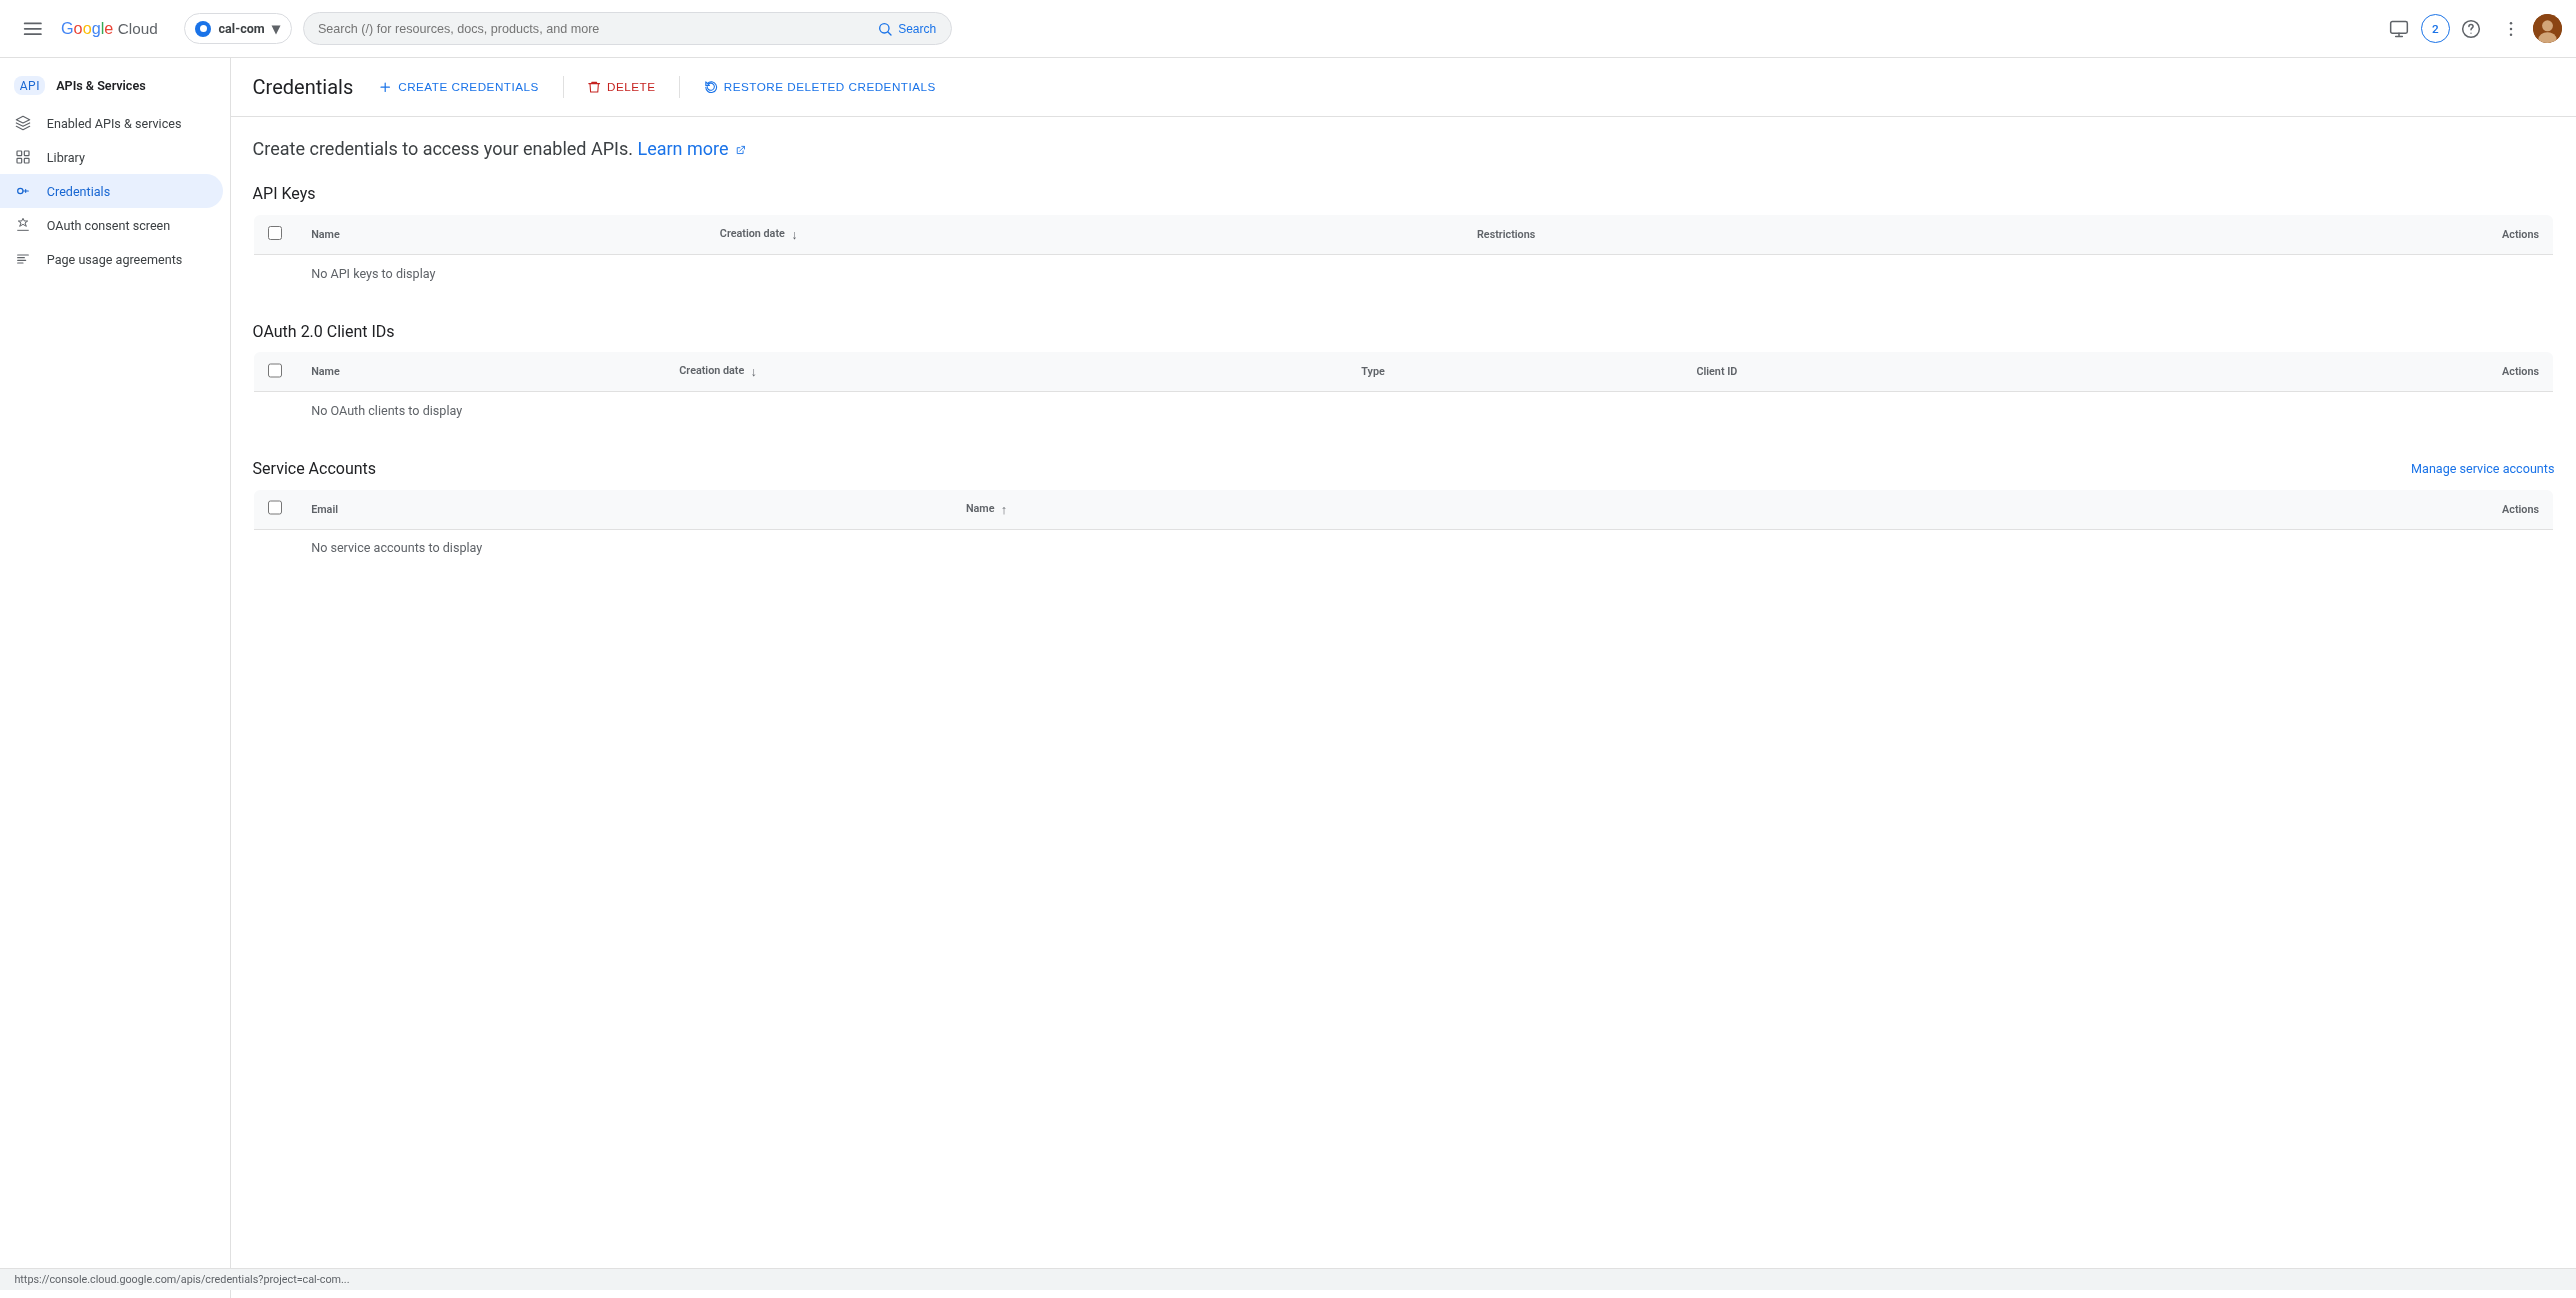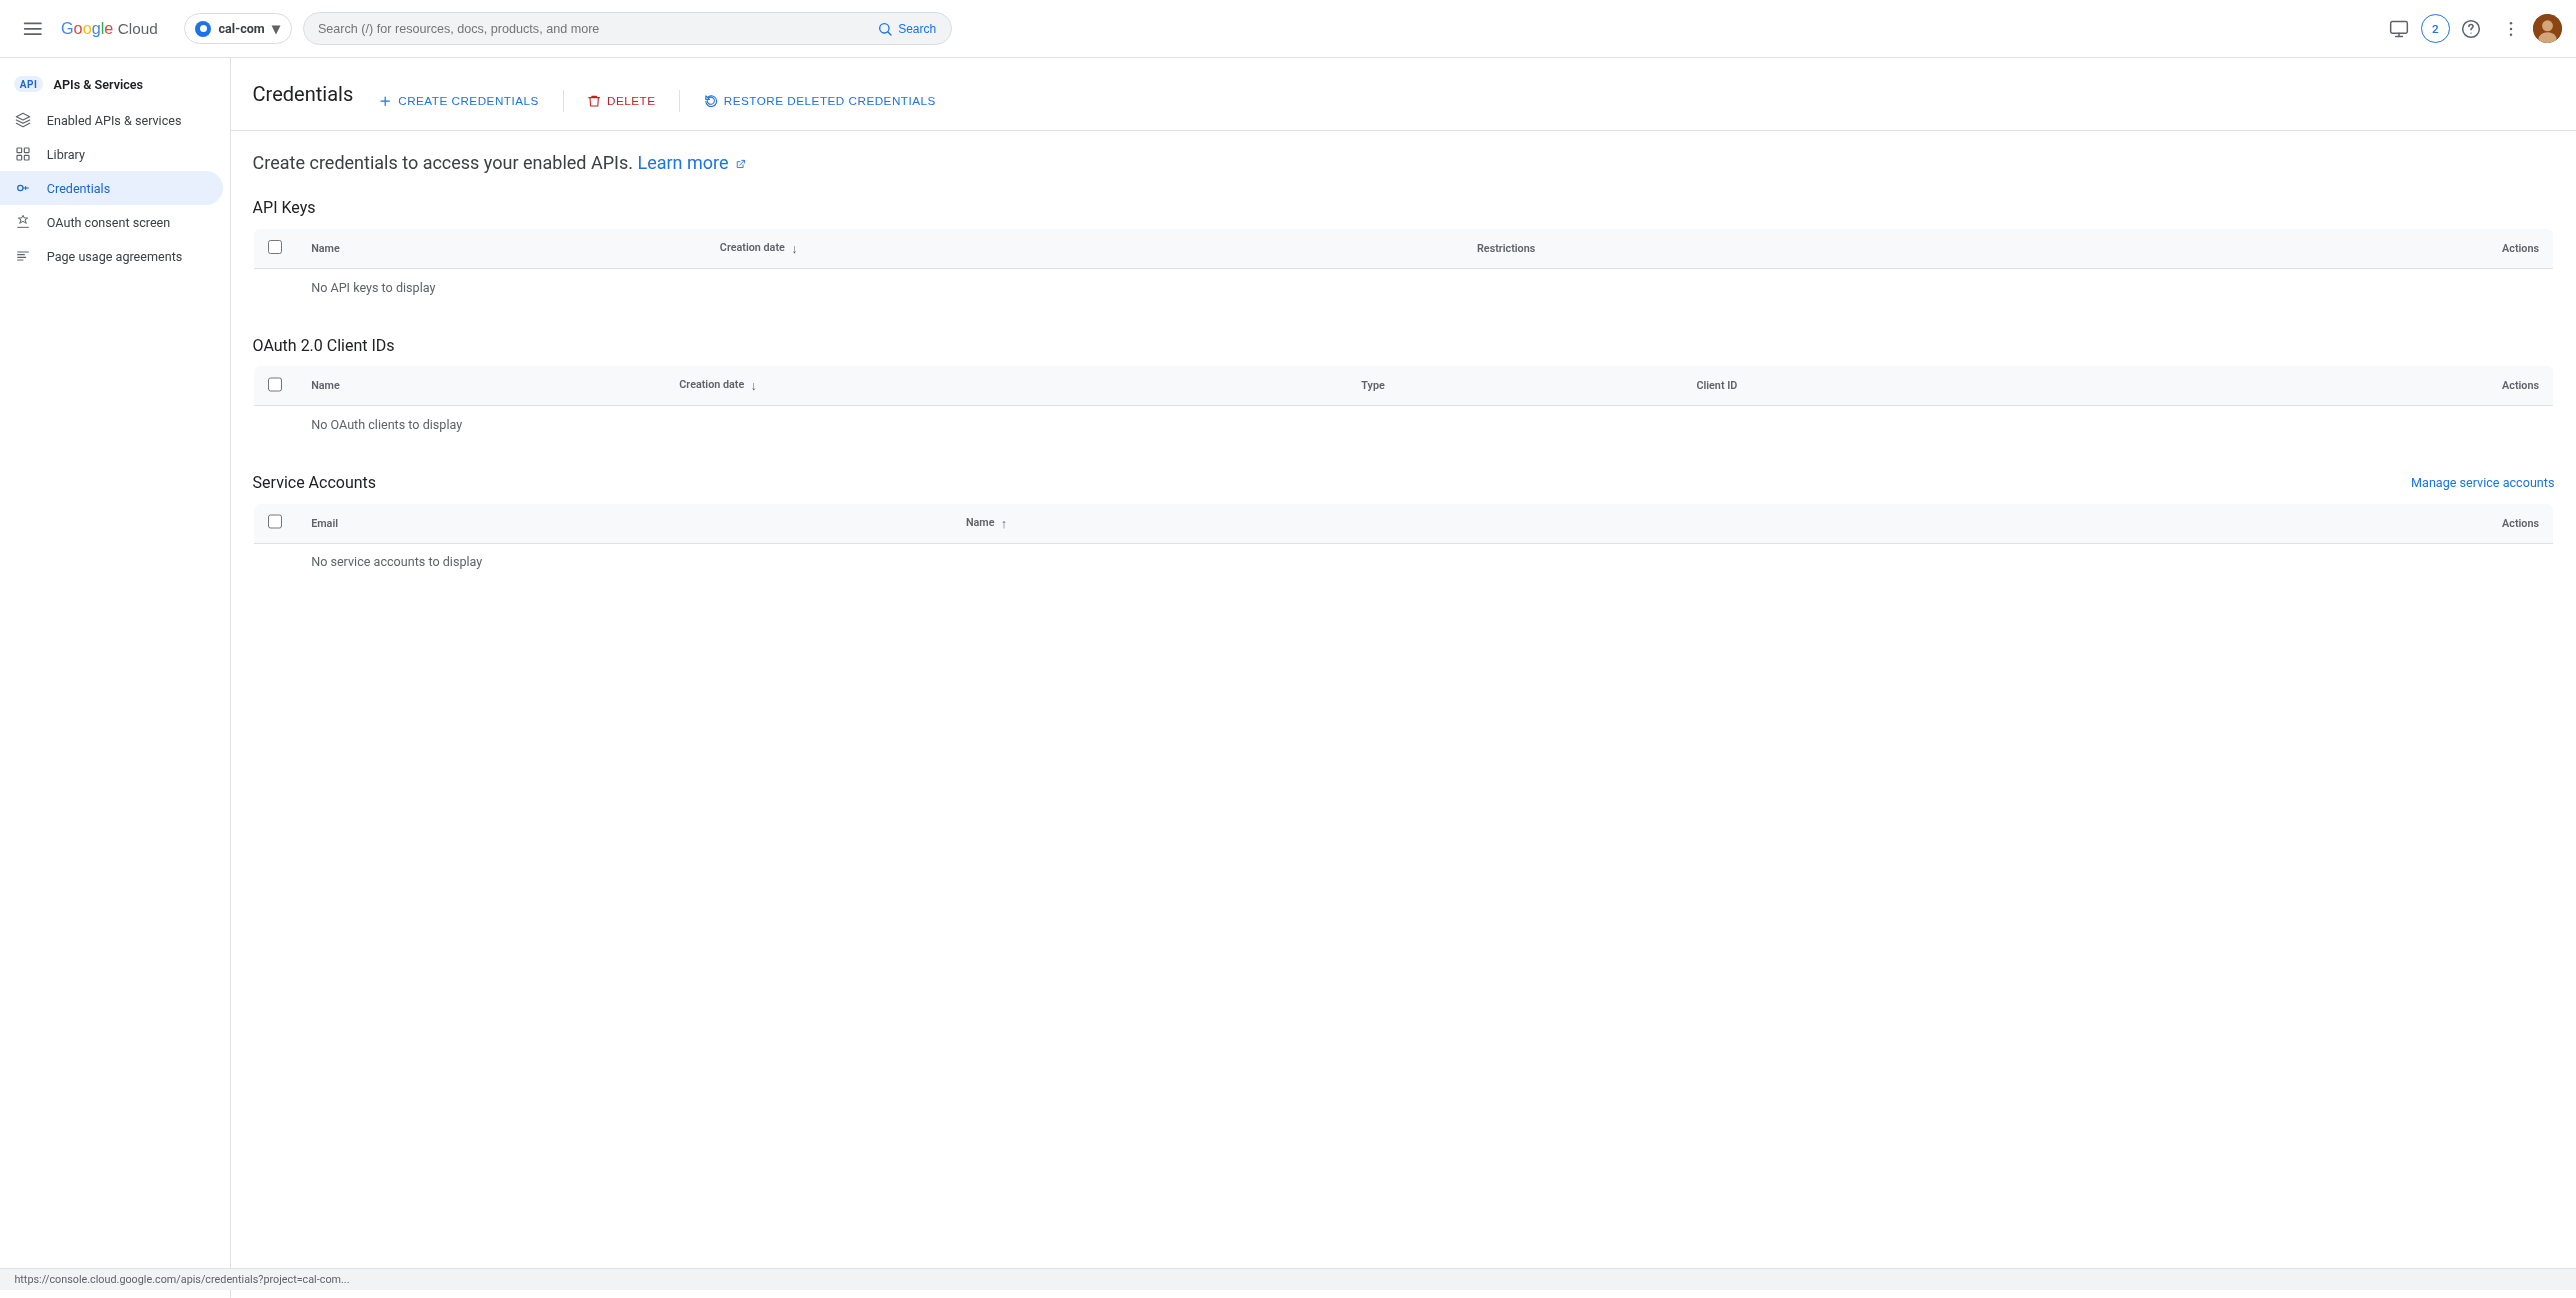--- a/index.html
+++ b/index.html
@@ -156,22 +156,22 @@
       align-items: center;
       gap: 10.8px;
       padding: 10.8px 14.4px;
       font-size: 12.6px;
       font-weight: 600;
       color: #202124;
     }
     .api-badge {
       background: #e8f0fe;
       color: #1967d2;
-      font-size: 10px;
-      font-weight: 700;
+      font-size: 12px;
+      font-weight: 400;
       padding: 2.7px 5.4px;
       border-radius: 8px;
       letter-spacing: 0.5px;
     }
     .sidebar-item {
       display: flex;
       align-items: center;
       gap: 14.4px;
       padding: 9px 14.4px;
       cursor: pointer;
@@ -209,21 +209,20 @@
     }
     .page-title {
       font-size: 20px;
       font-weight: 400;
       color: #202124;
     }
     .header-actions {
       display: flex;
       align-items: center;
       gap: 13px;
-      margin-top: 14px;
     }
     .header-btn {
       display: flex;
       align-items: center;
       gap: 5.4px;
       padding: 7.2px 10.8px;
       border: none;
       background: none;
       cursor: pointer;
       color: #1a73e8;

